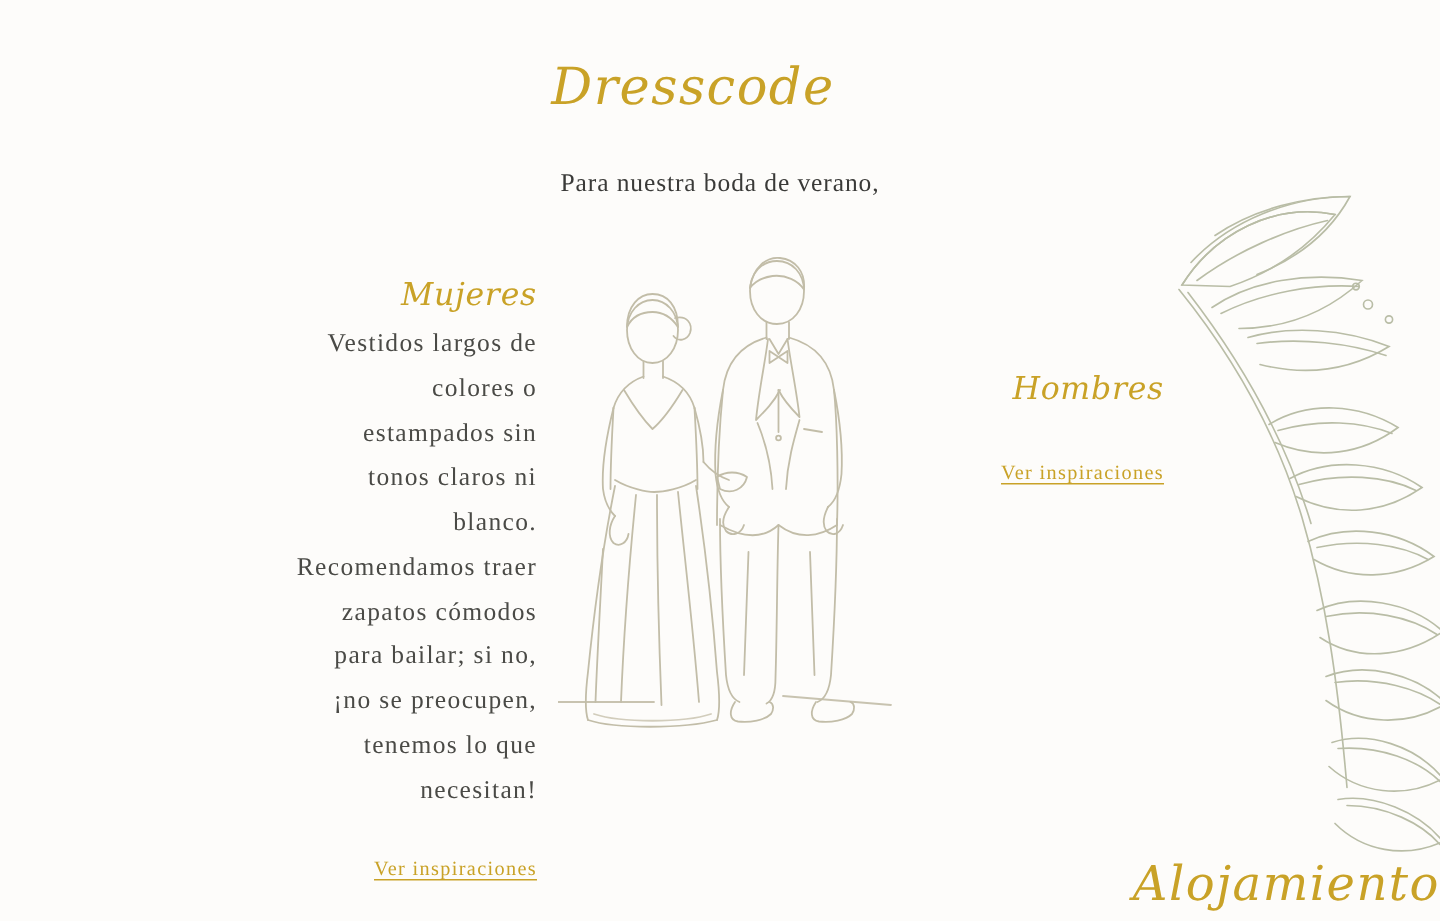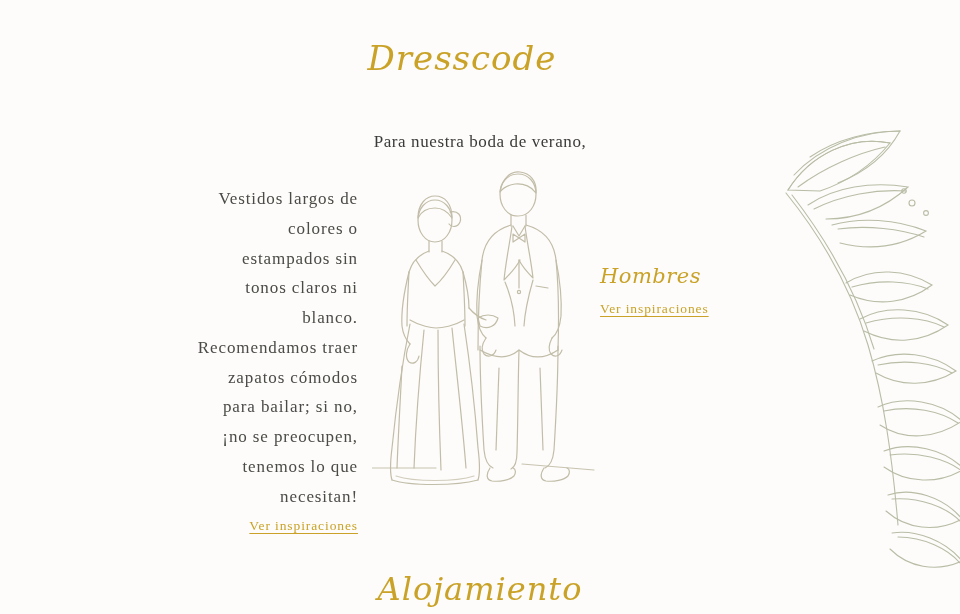--- a/index.html
+++ b/index.html
@@ -50,21 +50,20 @@
     position: absolute;
     top: 110px;
     left: 0;
     width: 960px;
     text-align: center;
     font-family: "Liberation Serif", serif;
     font-size: 17px;
     line-height: 1.45;
     color: #3a3a38;
     letter-spacing: 0.6px;
-    margin-top: 20px;
   }
 
   
   .illustration {
     position: absolute;
     left: 372px;
     top: 168px;
     width: 230px;
     height: 330px;
   }
@@ -73,59 +72,59 @@
   .col-left {
     position: absolute;
     left: 196px;
     top: 184px;
     width: 162px;
     text-align: right;
   }
   .col-right {
     position: absolute;
     left: 600px;
-    top: 264px;
+    top: 247px;
     width: 176px;
-    text-align: left;
+    text-align: right;
   }
   .col-heading {
     font-family: "DejaVu Serif", serif;
     font-style: italic;
     font-size: 21px;
     color: #c9a227;
     margin: 0 0 6px 0;
     letter-spacing: 0.5px;
   }
   .col-body {
     font-family: "Liberation Serif", serif;
     font-size: 17px;
     line-height: 1.75;
     color: #4a4a46;
     letter-spacing: 0.9px;
     margin: 0;
   }
   .col-link {
     display: inline-block;
-    margin-top: 7px;
+    margin-top: 30px;
     font-family: "Liberation Serif", serif;
     font-size: 13.5px;
     color: #c9a227;
     letter-spacing: 0.9px;
     text-decoration: underline;
     text-underline-offset: 3px;
     cursor: pointer;
   }
 
   
   .footer-title {
     position: absolute;
     bottom: 6px;
     left: 0;
     width: 960px;
-    text-align: center;
+    text-align: right;
     font-family: "DejaVu Serif", serif;
     font-style: italic;
     font-size: 32px;
     color: #c9a227;
     letter-spacing: 1px;
   }
 </style>
 </head>
 <body>
 
@@ -256,20 +255,21 @@
     <path d="M38 176 C34 182 33 190 37 194 C41 197 46 194 47 188"></path>
 
     <path d="M97 140 C102 146 108 150 114 152"></path>
 
     <path d="M106 150 C112 146 120 146 126 150 C124 158 116 162 108 158 Z"></path>
 
     <path d="M24 308 C42 314 84 314 102 308" stroke="#d2cdbc"></path>
   </svg>
 
   <div class="col-left">
+    <div class="col-heading">Mujeres</div>
     <p class="col-body">Vestidos largos de colores o estampados sin tonos claros ni blanco. Recomendamos traer zapatos cómodos para bailar; si no, ¡no se preocupen, tenemos lo que necesitan!</p>
     <a class="col-link">Ver inspiraciones</a>
   </div>
 
   <div class="col-right">
     <div class="col-heading">Hombres</div>
     <a class="col-link">Ver inspiraciones</a>
   </div>
 
   <div class="footer-title">Alojamiento</div>

